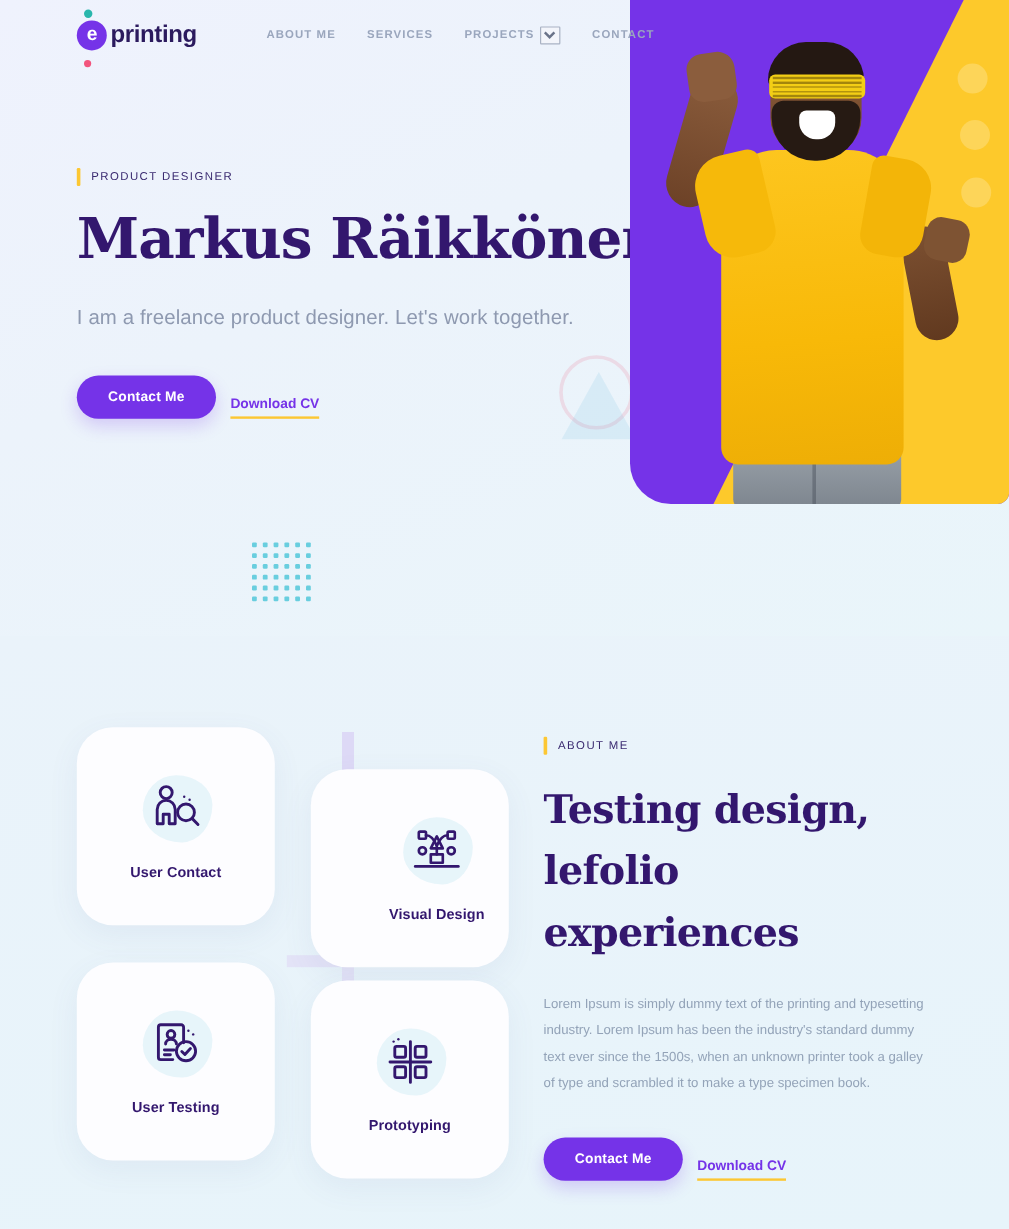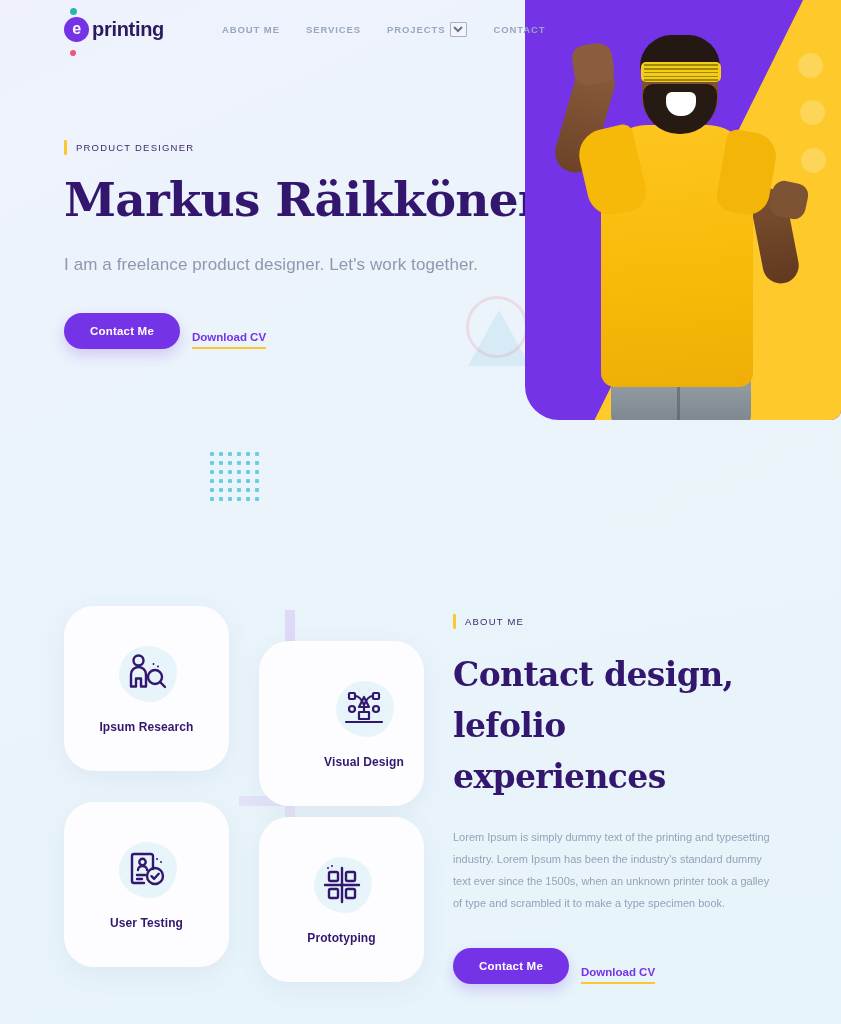--- a/index.html
+++ b/index.html
@@ -599,21 +599,21 @@
           <div class="blob"></div>
           <svg width="44" height="42" viewBox="0 0 44 42" fill="none" stroke="#33176e" stroke-width="2.4" stroke-linecap="round" stroke-linejoin="round">
             <circle cx="13.5" cy="7.5" r="5"></circle>
             <path d="M6 21.5a7.5 7.5 0 0 1 15 0v12h-5v-8h-5v8H6z"></path>
             <circle cx="30" cy="24" r="7"></circle>
             <path d="M35.2 29.2 40 34"></path>
             <circle cx="28.5" cy="11" r="1" fill="#33176e" stroke="none"></circle>
             <circle cx="33" cy="13.5" r="1" fill="#33176e" stroke="none"></circle>
           </svg>
         </div>
-        <div class="card-label">Ipsum Research</div>
+        <div class="card-label">User Contact</div>
       </div>
 
       <div class="card card-2">
         <div class="card-icon">
           <div class="blob"></div>
           <svg width="46" height="42" viewBox="0 0 46 42" fill="none" stroke="#33176e" stroke-width="2.2" stroke-linecap="round" stroke-linejoin="round">
             <rect x="8" y="5" width="6" height="6" rx="1"></rect>
             <rect x="32" y="5" width="6" height="6" rx="1"></rect>
             <path d="M14 8c4 0 7 4 9 9"></path>
             <path d="M32 8c-4 0-7 4-9 9"></path>
@@ -661,21 +661,21 @@
         <div class="card-label">Prototyping</div>
       </div>
     </div>
 
     <div class="about-copy">
       <div class="eyebrow">
         <span class="eyebrow-bar"></span>
         <span class="eyebrow-text">ABOUT ME</span>
       </div>
       <h2 class="about-title">
-        <span>Contact design,</span><br>
+        <span>Testing design,</span><br>
         <span>lefolio experiences</span>
       </h2>
       <p class="about-para">Lorem Ipsum is simply dummy text of the printing and typesetting industry. Lorem Ipsum has been the industry's standard dummy text ever since the 1500s, when an unknown printer took a galley of type and scrambled it to make a type specimen book.</p>
       <div class="cta-row about-cta">
         <button class="btn-primary">Contact Me</button>
         <a class="link-cv">Download CV</a>
       </div>
     </div>
   </section>
 </div>

